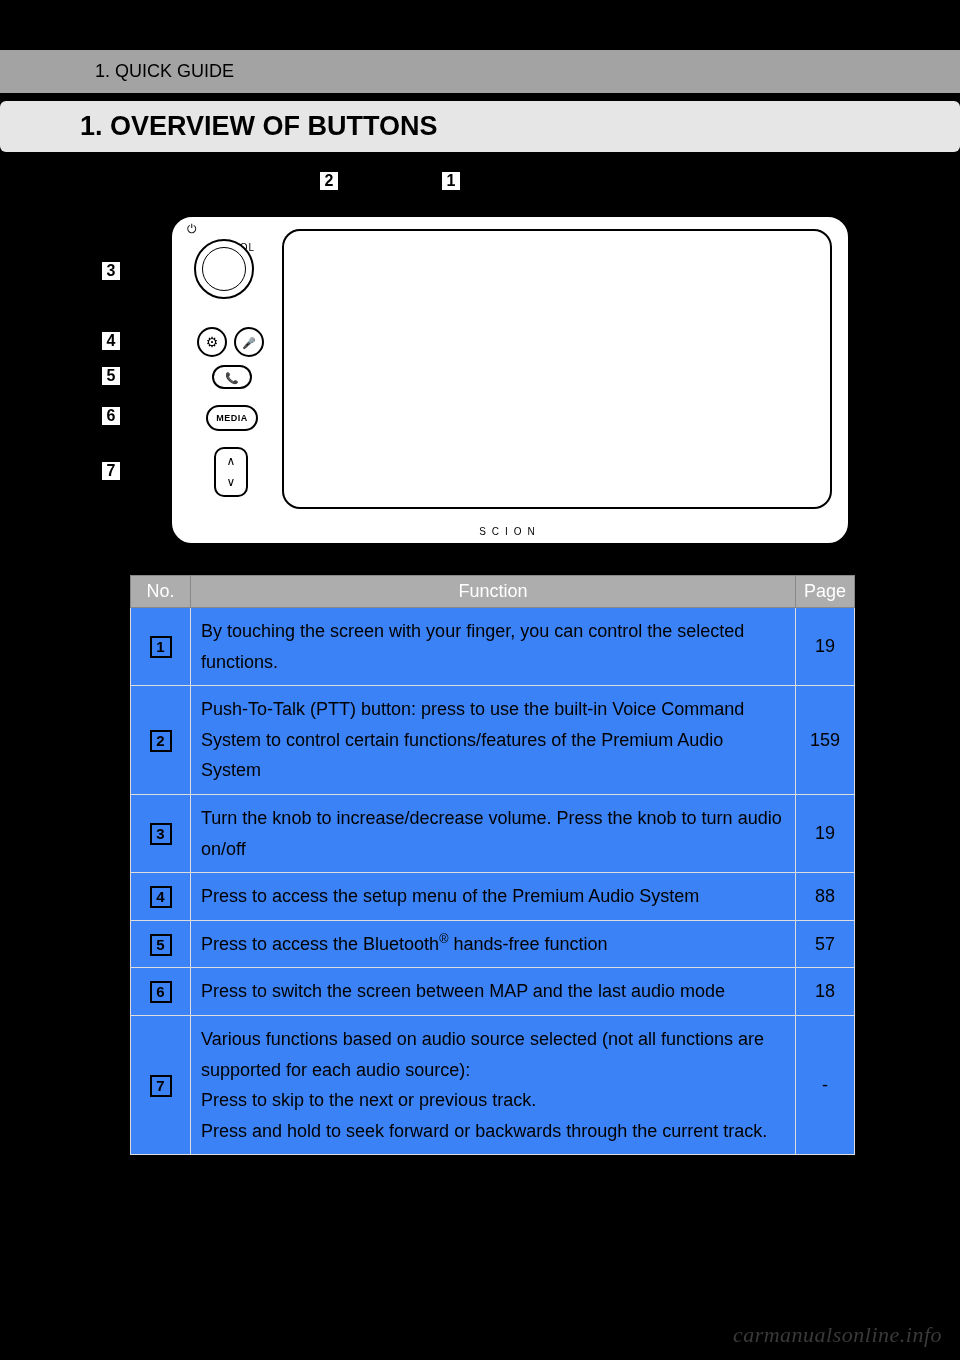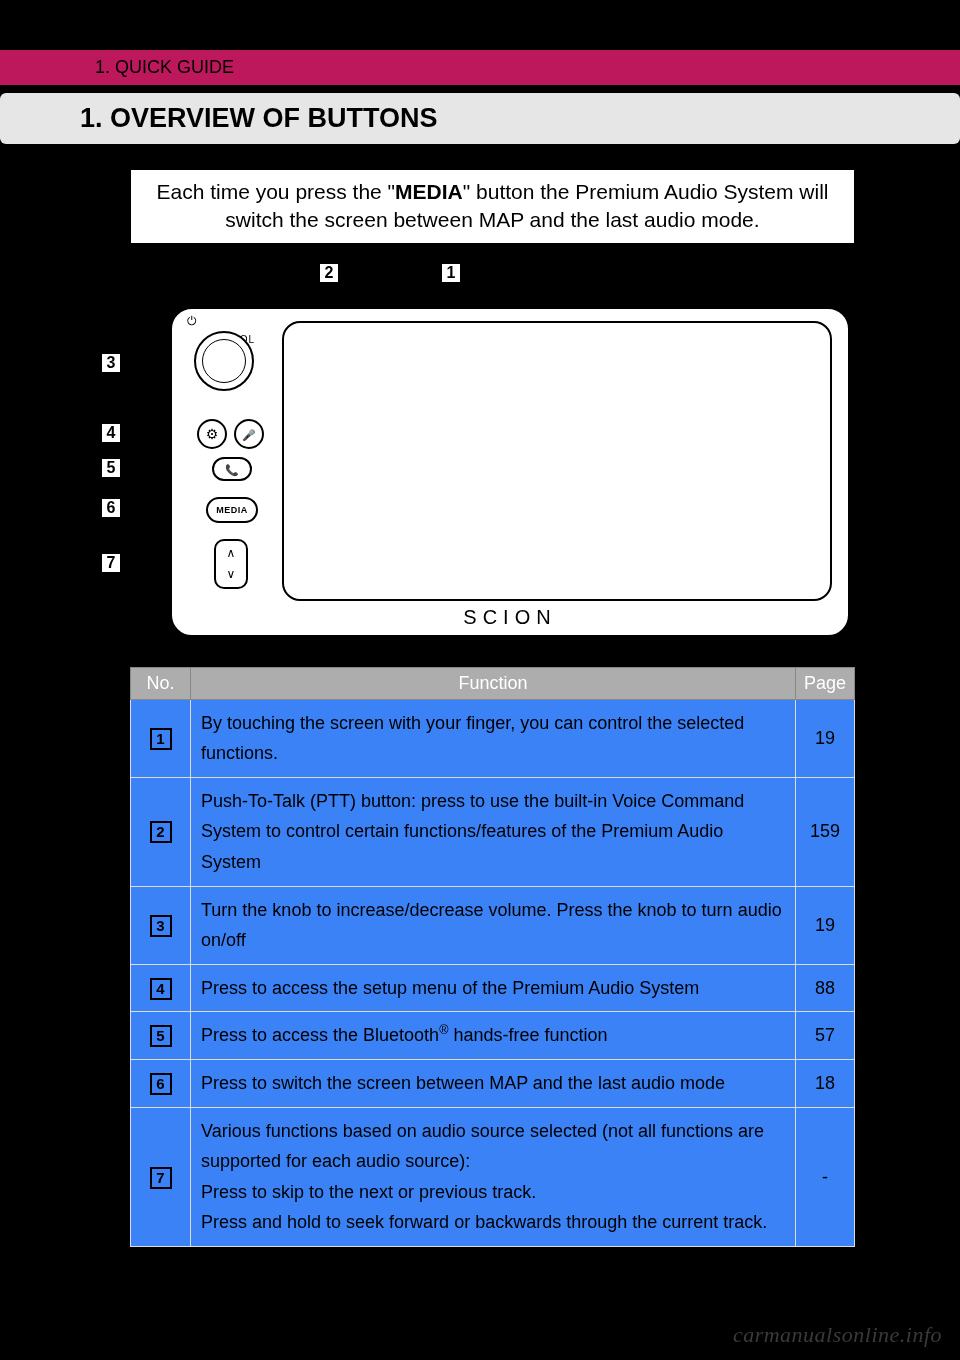--- a/index.html
+++ b/index.html
@@ -9,22 +9,22 @@
     width: 960px;
     height: 1360px;
     position: relative;
     overflow: hidden;
   }
   .top-black {
     height: 50px;
     background: #000;
   }
   .header-bar {
-    height: 35px;
-    background: #be185d;
+    height: 43px;
+    background: #a3a3a3;
     color: #000;
     font-size: 18px;
     padding-left: 95px;
     display: flex;
     align-items: center;
   }
   .black-strip {
     height: 8px;
     background: #000;
   }
@@ -171,21 +171,21 @@
     text-align: center;
     font-size: 12px;
     line-height: 1.1;
     padding-top: 6px;
   }
   .brand {
     position: absolute;
     bottom: 6px;
     left: 50%;
     transform: translateX(-50%);
-    font-size: 20px;
+    font-size: 10px;
     letter-spacing: 6px;
     color: #000;
     font-family: Arial, sans-serif;
   }
   .leader {
     position: absolute;
     background: #000;
   }
 
   .table-wrap {
@@ -247,23 +247,20 @@
 </div>
 
 <div class="black-strip"></div>
 
 <div class="title-bar">
   <span>1. OVERVIEW OF BUTTONS</span>
 </div>
 
 <div class="content">
 
-  <div class="info-box">
-    <span>Each time you press the "</span><span class="bold">MEDIA</span><span>" button the Premium Audio System will switch the screen between MAP and the last audio mode.</span>
-  </div>
 
   <div class="diagram-area">
 
     <div class="callout-top" style="left:218px;">2</div>
     <div class="callout-top" style="left:340px;">1</div>
 
     <div class="callout-left" style="top:90px;">3</div>
     <div class="callout-left" style="top:160px;">4</div>
     <div class="callout-left" style="top:195px;">5</div>
     <div class="callout-left" style="top:235px;">6</div>

